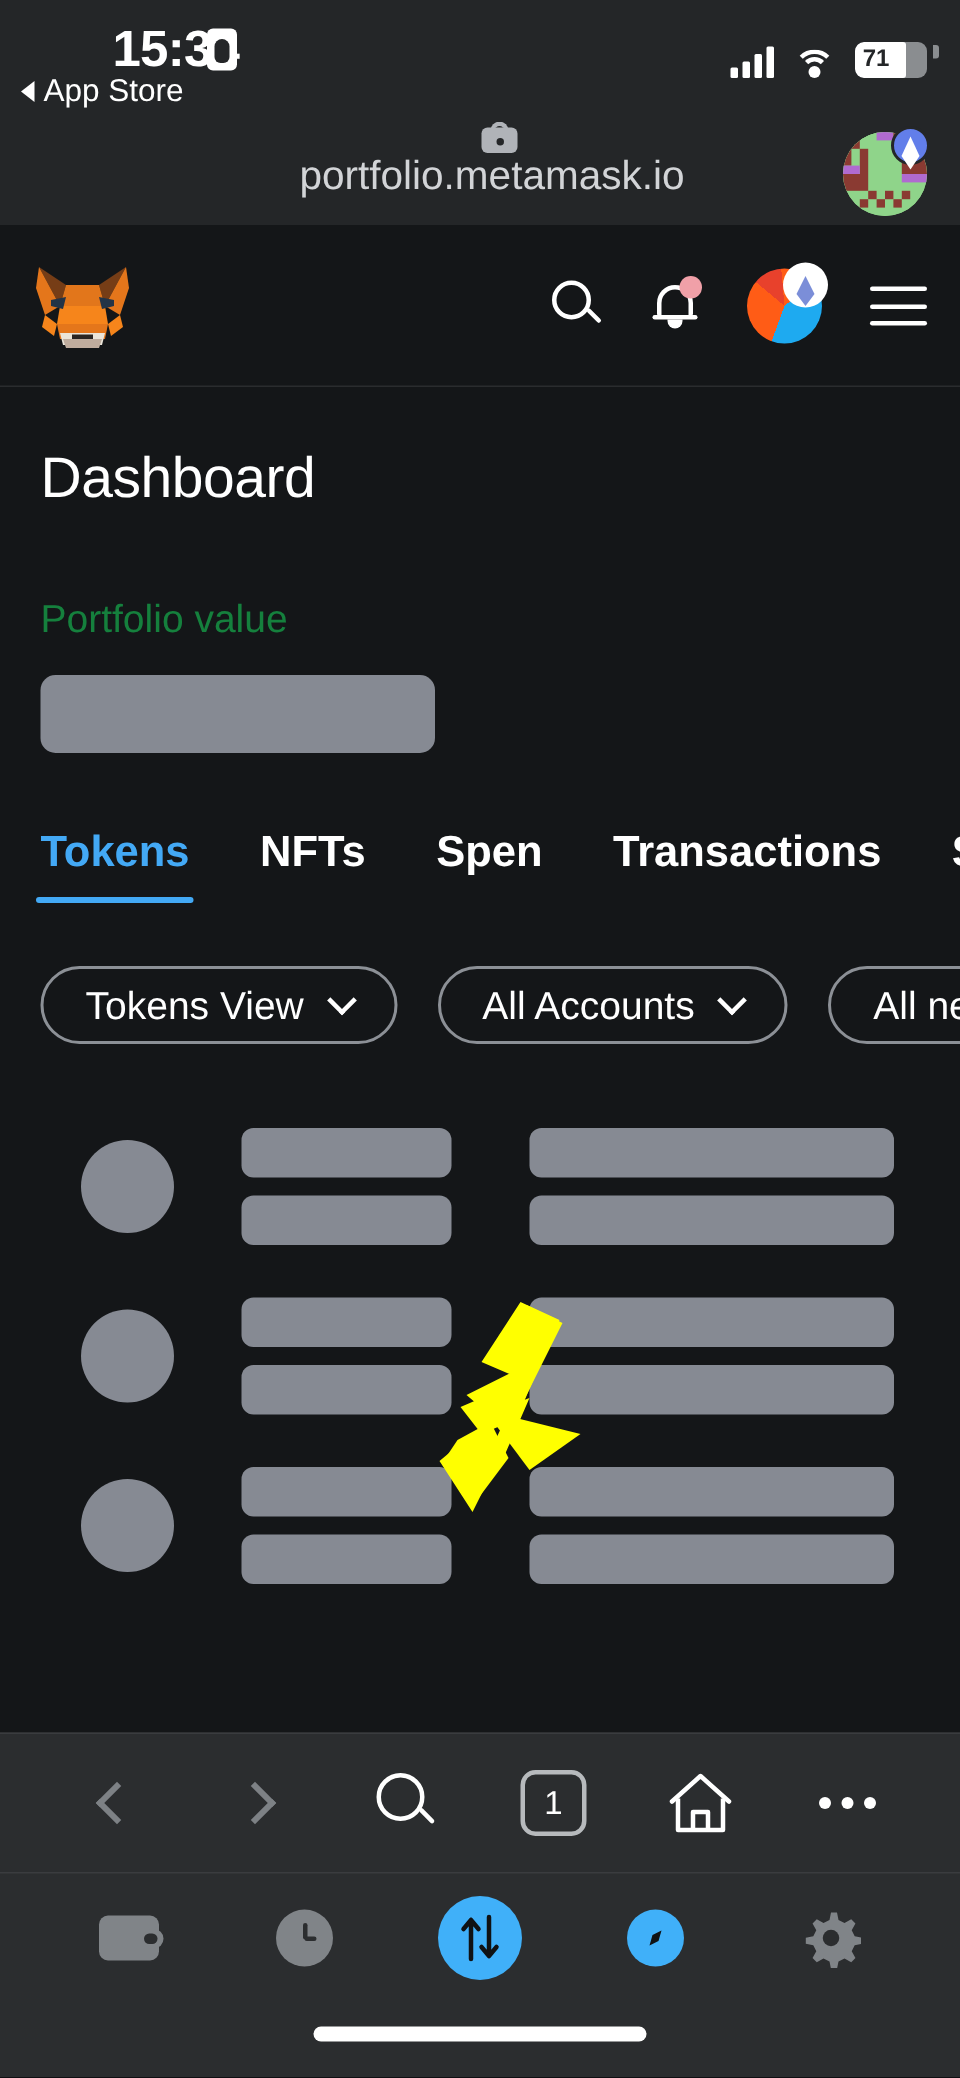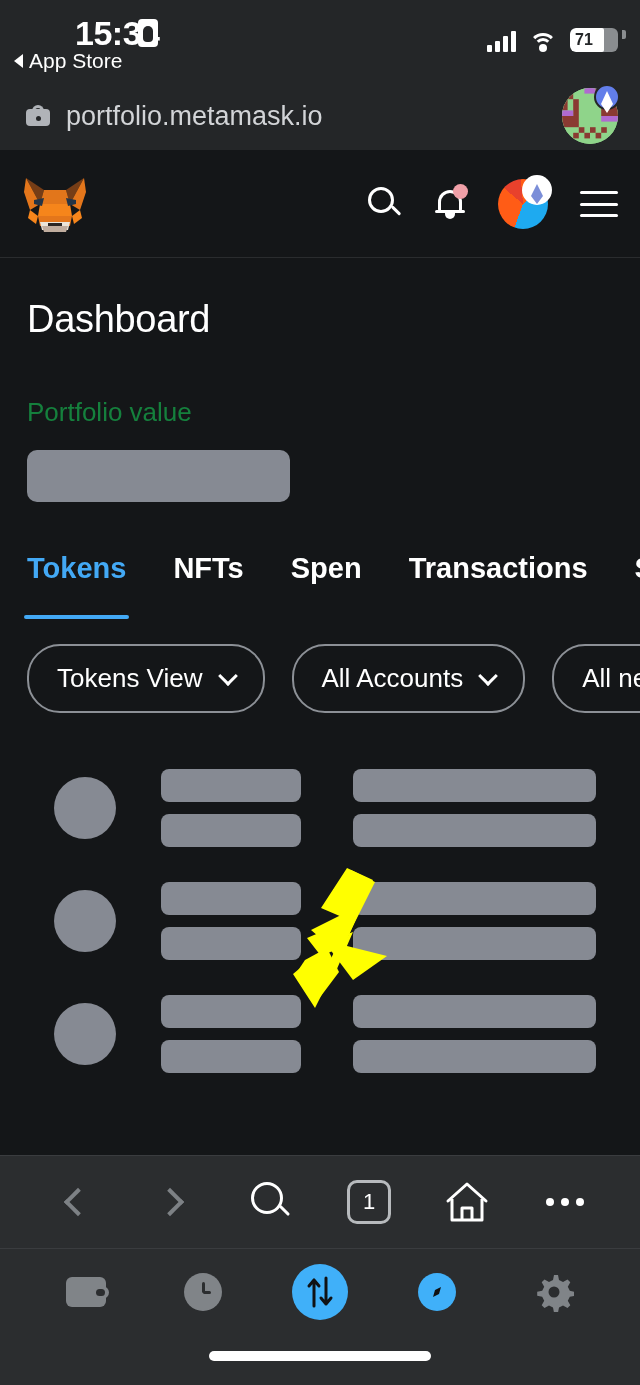--- a/index.html
+++ b/index.html
@@ -87,21 +87,21 @@
   .battery-cap {
     position:absolute; right:14px; top:30px;
     width:4px; height:9px; border-radius:0 2px 2px 0;
     background:#8a8d90;
   }
 
   
   .urlbar {
     position:absolute; top:82px; left:0; width:640px; height:68px;
     background:#242628;
-    display:flex; align-items:center;
+    display:flex; align-items:center;flex-direction:column;
   }
   .lock {
     position:relative; margin-left:26px; width:24px; height:20px;
   }
   .lock .body {
     position:absolute; bottom:0; left:0; width:24px; height:17px;
     background:#b0b3b8; border-radius:4px;
   }
   .lock .shackle {
     position:absolute; top:-1px; left:6px; width:12px; height:11px;
@@ -246,35 +246,35 @@
   }
 
   
   .tabs {
     position:relative; margin-top:50px; height:80px;
     display:flex; align-items:flex-start; padding-left:27px;
     gap:47px; white-space:nowrap;
   }
   .tab {
     position:relative; font-size:29px; color:#fff; font-weight:600;
-    padding-bottom:34px;
+    padding-bottom:17px;
   }
   .tab.active { color:#43a9f5; }
   .tab.active::after {
     content:""; position:absolute; left:-3px; right:-3px; bottom:0;
     height:4px; background:#43a9f5; border-radius:2px;
   }
 
   
   .pills {
     display:flex; gap:27px; padding-left:27px; margin-top:12px;
     white-space:nowrap;
   }
   .pill {
-    height:69px; border:2px solid #8c9096; border-radius:33px;
+    height:52px; border:2px solid #8c9096; border-radius:33px;
     display:flex; align-items:center; gap:18px;
     padding:0 28px; color:#fff; font-size:26px;
     background:transparent; flex:none;
   }
   .chev {
     width:14px; height:14px;
     border-right:3px solid #fff; border-bottom:3px solid #fff;
     transform:rotate(45deg); margin-top:-6px;
   }
 

